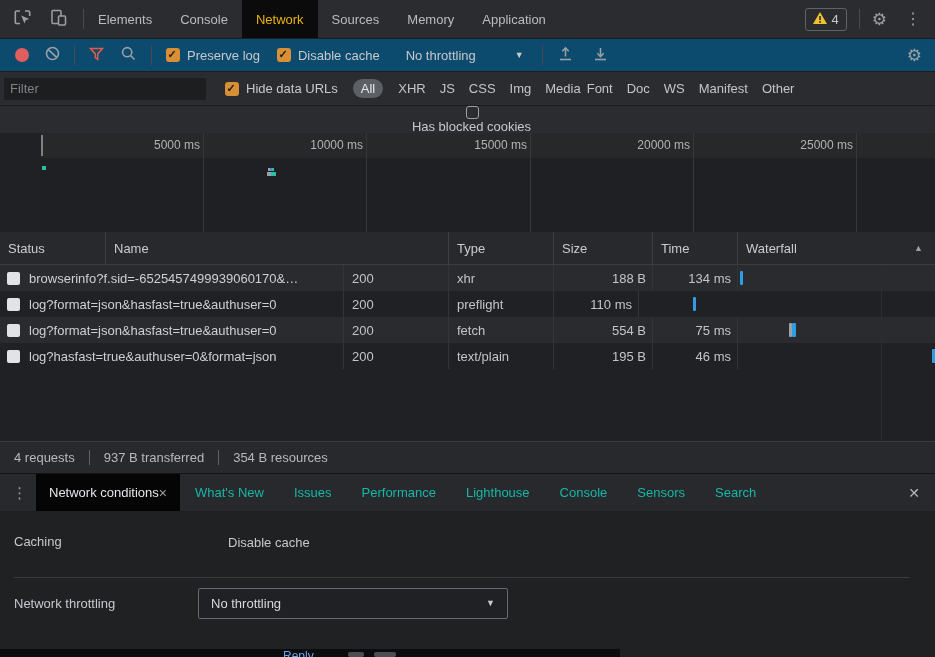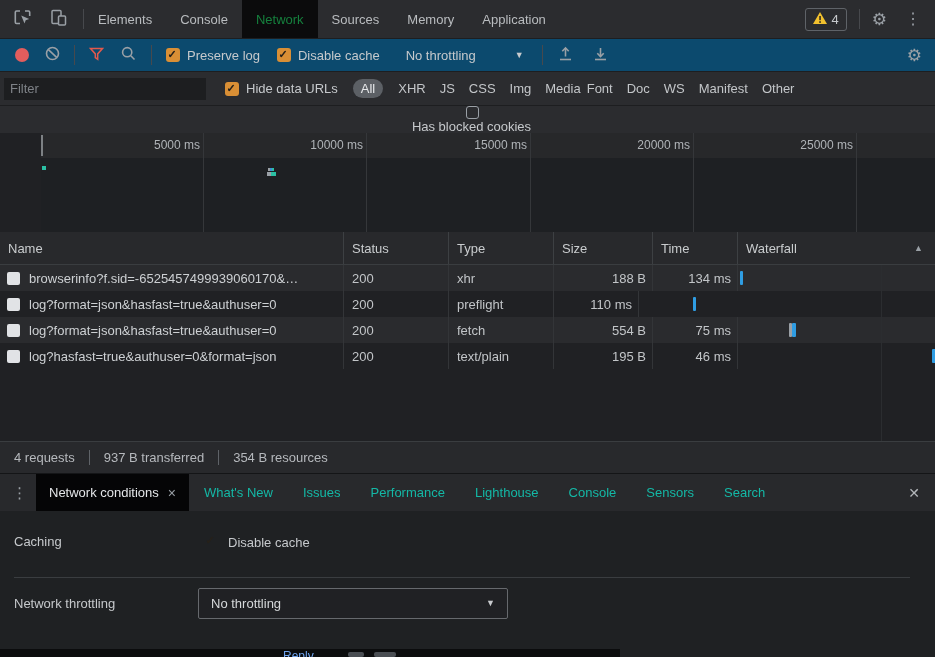--- a/index.html
+++ b/index.html
@@ -4,21 +4,21 @@
 <style>
   html,body{margin:0;padding:0;background:#000;}
   #app{position:relative;width:935px;height:657px;background:#202124;overflow:hidden;
        font-family:"Liberation Sans",sans-serif;font-size:13px;color:#c8cacd;-webkit-font-smoothing:antialiased;}
   .abs{position:absolute;}
   .flex{display:flex;align-items:center;}
   .vdiv{width:1px;height:20px;background:#47494d;}
   
   #top-bar{left:0;top:0;width:935px;height:38px;background:#2b2c2f;border-bottom:1px solid #1d1e20;}
   .main-tab{height:38px;display:flex;align-items:center;padding:0 14px;color:#b9bcbf;cursor:default;}
-  .main-tab.active{background:#0b0b0c;color:#15803d;}
+  .main-tab.active{background:#0b0b0c;color:#eab308;}
   .badge{display:flex;align-items:center;gap:5px;height:21px;padding:0 7px;border:1px solid #5f6368;border-radius:3px;color:#c6c9cc;}
   .glyph{color:#9aa0a6;font-size:17px;line-height:1;}
   
   #net-toolbar{left:0;top:39px;width:935px;height:32px;background:#0c4a6e;border-bottom:1px solid #1d1e20;}
   #filter-bar{left:0;top:72px;width:935px;height:33px;background:#2b2c2f;border-bottom:1px solid #1d1e20;}
   #blocked-bar{left:0;top:106px;width:935px;height:27px;background:#2b2c2f;flex-direction:column;}
   .cb{width:14px;height:14px;border-radius:3px;box-sizing:border-box;flex:none;position:relative;}
   .cb.checked{background:#d98f35;}
   .cb.checked::after{content:"✓";position:absolute;left:1.5px;top:0px;color:#26211a;font-size:11px;font-weight:bold;}
   .cb.un{border:1.5px solid #9aa0a6;background:transparent;}
@@ -50,21 +50,21 @@
   .c-wf{width:198px;position:relative;}
   .file-ic{width:13px;height:13px;background:#e1e3e6;border-radius:2px;flex:none;}
   .wbar{position:absolute;top:6px;height:14px;border-radius:1px;background:#2f9de3;}
   .wbar.grey{background:#9aa0a6;}
   
   #summary{left:0;top:441px;width:935px;height:32px;background:#28292c;border-top:1px solid #3a3d40;box-sizing:border-box;color:#b6b9bd;}
   .pipe{width:1px;height:15px;background:#5f6368;margin:0 14px;}
   
   #drawer-tabs{left:0;top:473px;width:935px;height:38px;background:#28292c;border-top:1px solid #141517;box-sizing:border-box;}
   .d-tab{height:100%;display:flex;align-items:center;padding:0 15px;color:#14b8a6;}
-  .d-tab.active{background:#050506;color:#e4e6e8;gap:9px;padding:0 13px;}
+  .d-tab.active{background:#050506;color:#e4e6e8;padding:0 13px;}
   #drawer-content{left:0;top:511px;width:935px;height:146px;background:#1f2123;}
   .select-box{display:flex;align-items:center;justify-content:space-between;box-sizing:border-box;
       width:310px;height:31px;background:#202124;border:1px solid #66696d;border-radius:2px;padding:0 12px;color:#d6d9db;}
   #bottom-strip{left:0;top:649px;width:620px;height:8px;background:#0b0c0d;overflow:hidden;z-index:5;}
   .lbl{color:#c6c9cc;}
   .caret{font-size:9px;color:#c8cbce;line-height:1;}
 </style>
 </head>
 <body>
 
@@ -193,25 +193,25 @@
     <span class="tick" style="left:922px;width:10px;text-align:left;overflow:hidden;">3</span>
     <div class="abs" style="left:0;top:2px;width:2px;height:21px;background:#7d8184;"></div>
     <div class="abs" style="left:932px;top:0;width:2px;height:35px;background:#606468;"></div>
     <div class="dot" style="left:1px;top:33px;width:4px;height:4px;background:#2bc0a4;"></div>
     <div class="dot" style="left:227px;top:35px;width:6px;height:3px;background:linear-gradient(90deg,#9aa0a6 0 34%,#3f8fd6 34% 67%,#2bc0a4 67%);"></div>
     <div class="dot" style="left:226px;top:39px;width:9px;height:4px;background:linear-gradient(90deg,#9aa0a6 0 45%,#2bc0a4 45%);"></div>
     <div class="dot" style="left:896px;top:39px;width:4px;height:4px;background:#2bc0a4;"></div>
   </div>
 
   <div id="table-header" class="abs">
+    <div class="hcell" style="width:105px;">
+        <span>Status</span>
+      </div>
     <div class="hcell" style="width:343px;">
         <span>Name</span>
-      </div>
-    <div class="hcell" style="width:105px;">
-        <span>Status</span>
       </div>
     <div class="hcell" style="width:105px;">
         <span>Type</span>
       </div>
     <div class="hcell" style="width:99px;">
         <span>Size</span>
       </div>
     <div class="hcell" style="width:85px;">
         <span>Time</span>
       </div>

